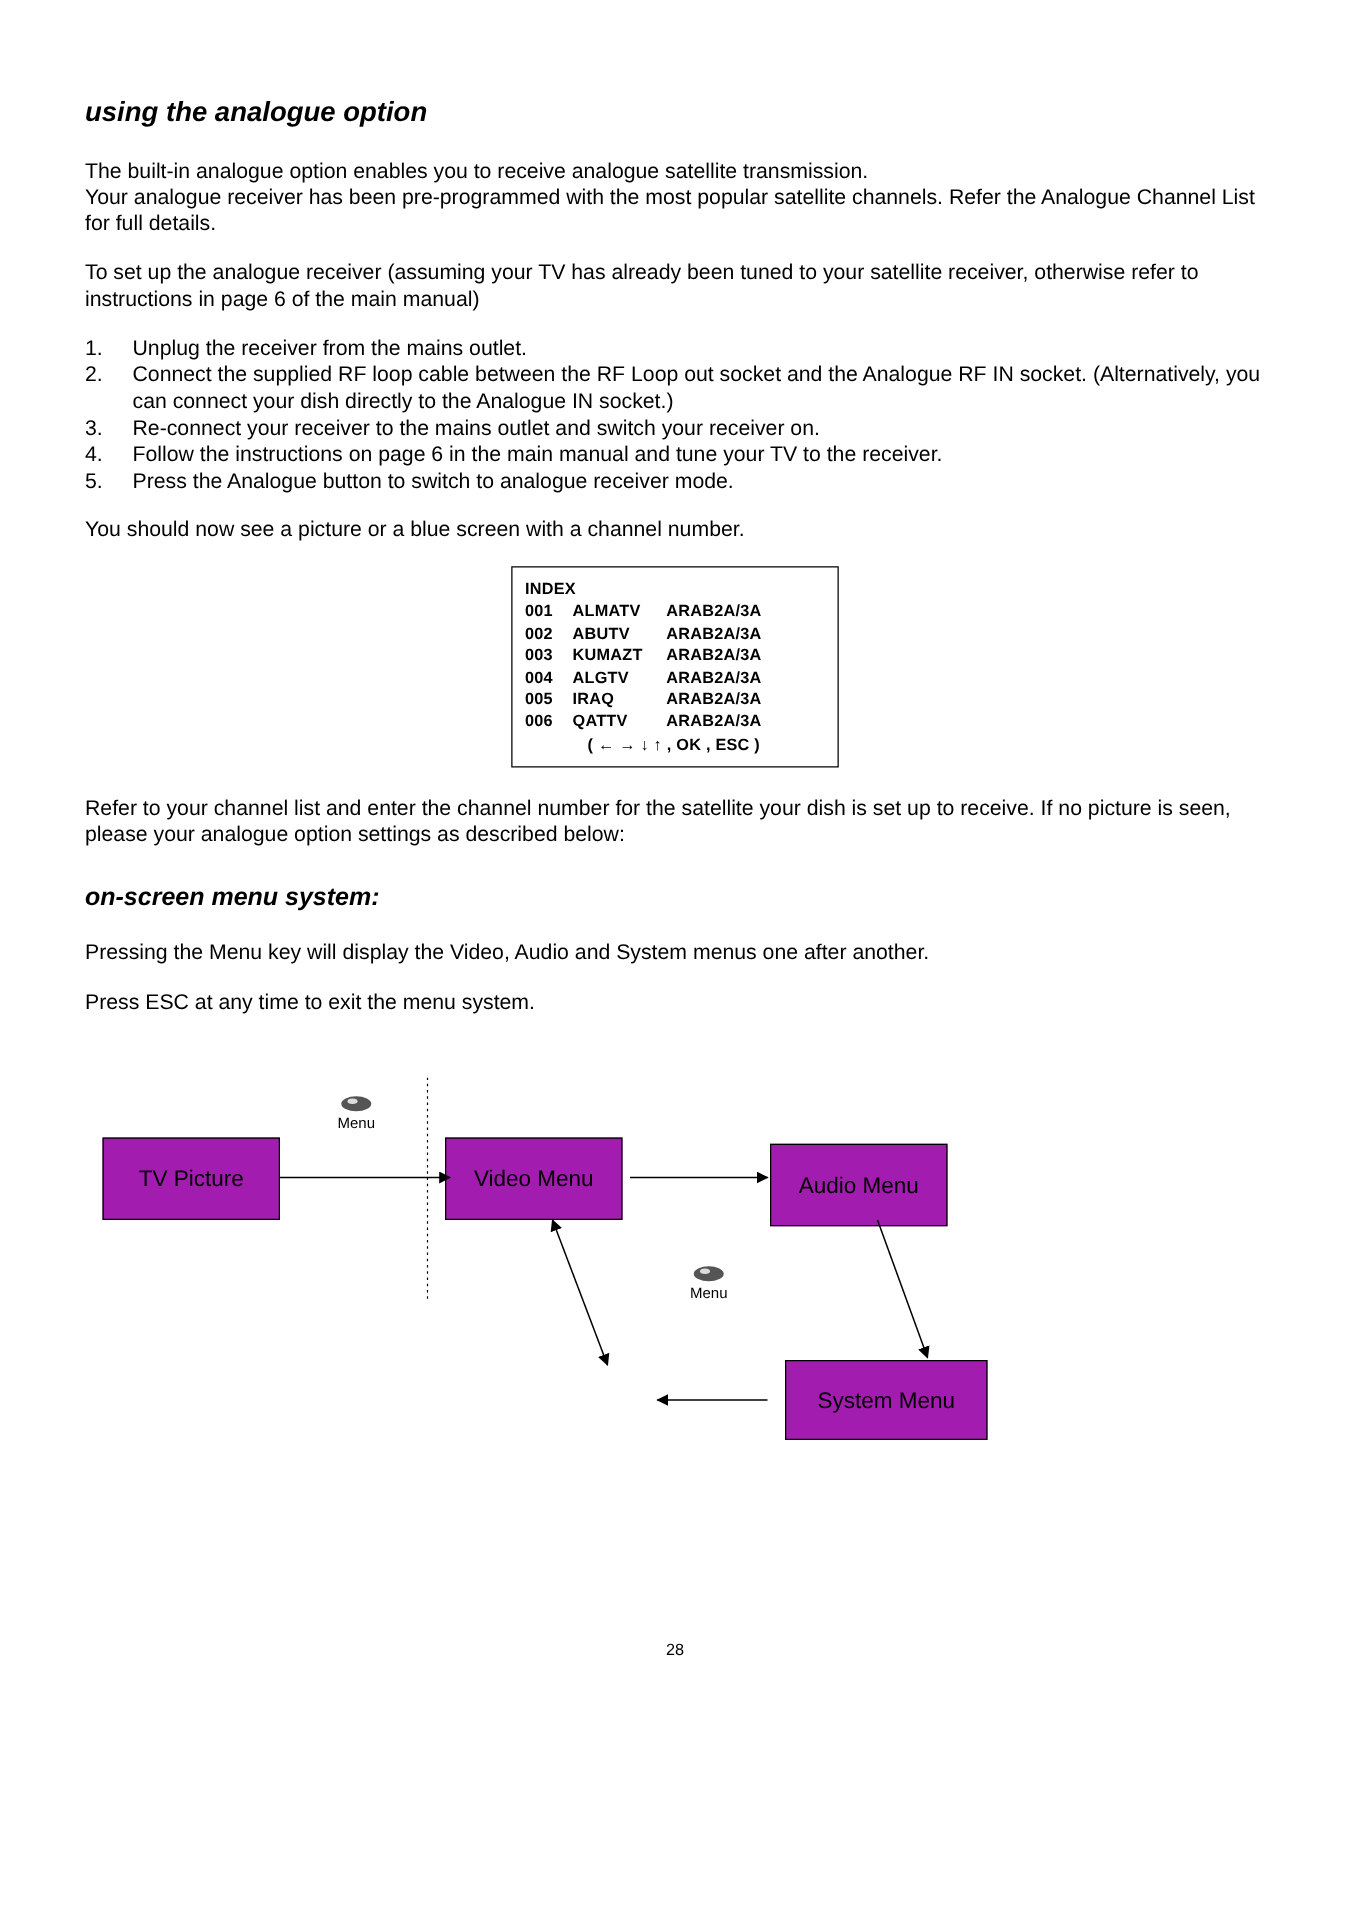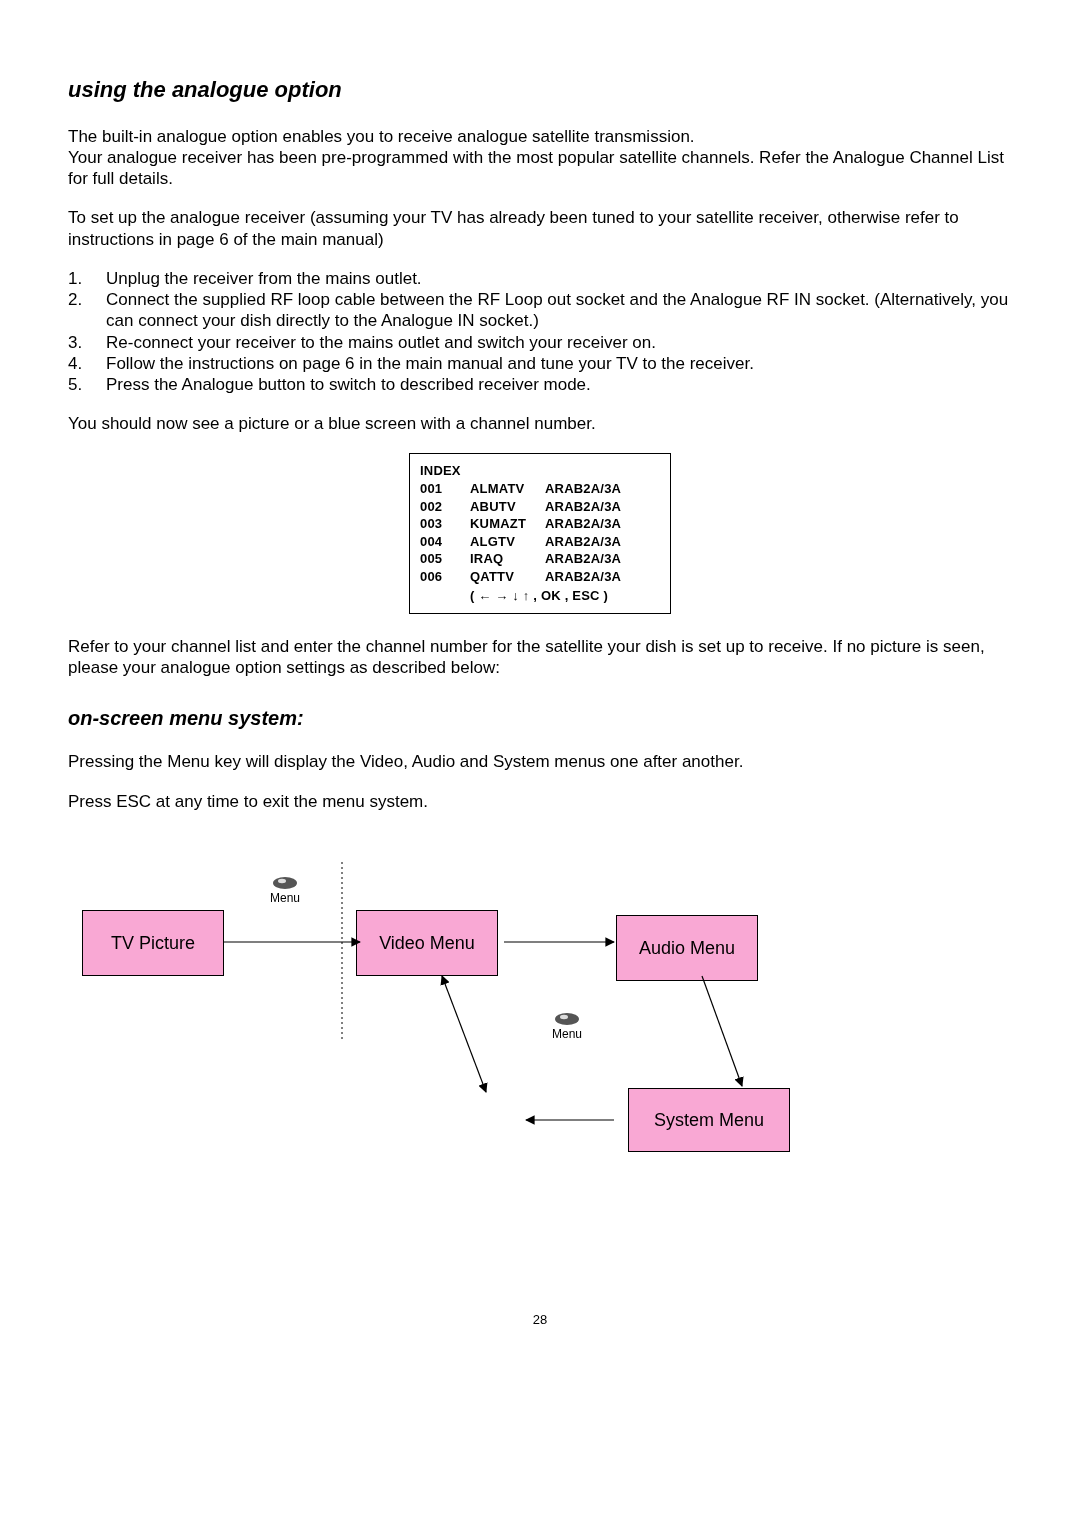--- a/index.html
+++ b/index.html
@@ -37,36 +37,36 @@
     padding: 8px 12px 8px 10px;
     font-family: Arial, Helvetica, sans-serif;
     font-size: 13px;
     font-weight: bold;
     line-height: 1.35;
     letter-spacing: 0.2px;
   }
   .index-box .title { margin-bottom: 1px; }
   .index-row { display: flex; }
   .index-row .c1 { width: 38px; }
-  .index-row .c2 { width: 75px; margin-left: 12px; }
+  .index-row .c2 { width: 75px; }
   .index-row .c3 { flex: 1; }
   .index-foot { text-align: center; margin-top: 2px; font-weight: bold; }
   .diagram {
     position: relative;
     width: 720px;
     height: 360px;
     margin: 50px 0 0 14px;
   }
   .dbox {
     position: absolute;
     border: 1px solid #000;
     display: flex;
     align-items: center;
     justify-content: center;
-    background: #f9a8d4;
+    background: #a21caf;
     font-size: 18px;
   }
   .menu-label {
     position: absolute;
     font-size: 12px;
     text-align: center;
     width: 50px;
   }
   .menu-label svg { display: block; margin: 0 auto 1px auto; }
   .pagenum {
@@ -98,21 +98,21 @@
   <div class="ol-row">
       <div class="ol-num">3.</div>
       <div class="ol-txt">Re-connect your receiver to the mains outlet and switch your receiver on.</div>
     </div>
   <div class="ol-row">
       <div class="ol-num">4.</div>
       <div class="ol-txt">Follow the instructions on page 6 in the main manual and tune your TV to the receiver.</div>
     </div>
   <div class="ol-row">
       <div class="ol-num">5.</div>
-      <div class="ol-txt">Press the Analogue button to switch to described receiver mode.</div>
+      <div class="ol-txt">Press the Analogue button to switch to analogue receiver mode.</div>
     </div>
 </div>
 
 <p>You should now see a picture or a blue screen with a channel number.</p>
 
 <div class="index-box">
   <div class="title">INDEX</div>
   <div class="index-row">
       <span class="c1">001</span>
       <span class="c2">ALMATV</span>

